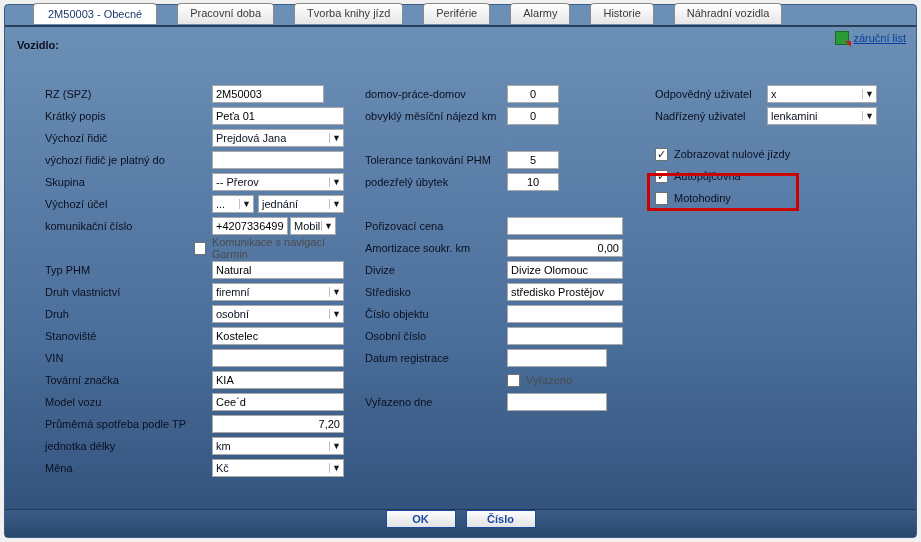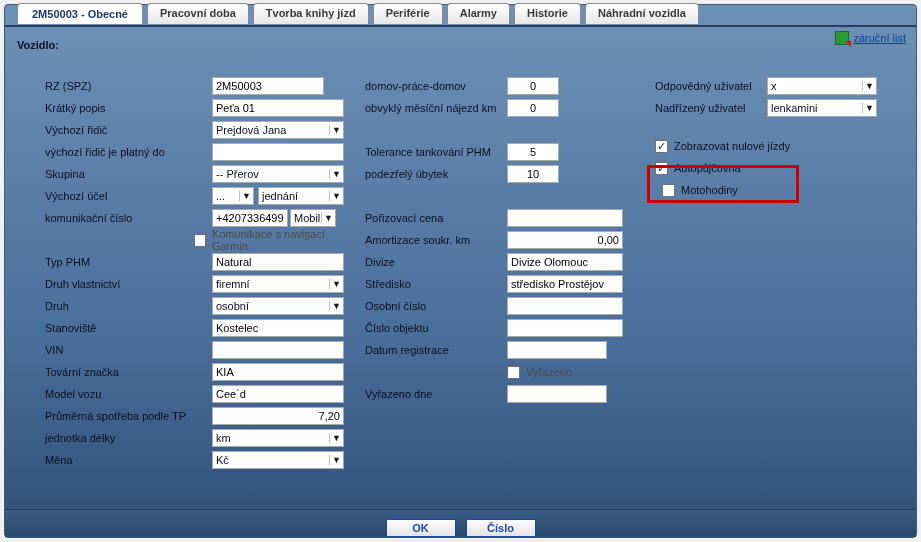--- a/index.html
+++ b/index.html
@@ -26,23 +26,24 @@
     display: flex;
     gap: 4px;
   }
   .tab {
     background: linear-gradient(to bottom, #ffffff, #e6e6e6);
     border: 1px solid #8a8a8a;
     border-bottom: none;
     border-radius: 4px 4px 0 0;
     padding: 3px 12px 3px 12px;
     font-size: 11px;
-    font-weight: bold;
+    font-weight: normal;
     color: #3a3a3a;
     cursor: pointer;
+    margin-left: 16px;
   }
   .tab.active {
     background: #ffffff;
     color: #1a3a6a;
     padding: 4px 14px;
     position: relative;
     z-index: 2;
   }
   .content {
     position: absolute;
@@ -71,21 +72,21 @@
     content:"";
     position:absolute;
     right:-3px; bottom:-3px;
     width:0;height:0;
     border-left:6px solid transparent;
     border-top:6px solid #c02020;
   }
   .section-title {
     font-weight: bold;
     color: #0a1020;
-    margin: 8px 0 4px 0;
+    margin: 8px 0 12px 0;
   }
   .cols { position: relative; }
   .col { position: absolute; top: 20px; }
   .col1 { left: 20px; width: 310px; }
   .col2 { left: 340px; width: 270px; }
   .col3 { left: 630px; width: 270px; }
   .row {
     display: flex;
     align-items: center;
     height: 22px;
@@ -140,21 +141,21 @@
     border:3px solid #cc0000;
     pointer-events:none;
   }
   .footer {
     position:absolute;
     left:0; right:0; bottom:0;
     height:28px;
     background: linear-gradient(to bottom,#3b5c86,#28486e);
     border-top:1px solid #1f3a56;
     display:flex;
-    align-items:flex-end;
+    align-items:flex-start;
     justify-content:center;
     gap:10px;
   }
   .btn {
     min-width:70px;
     height:18px;
     background: linear-gradient(to bottom,#fdfdfd,#e3e3e3);
     border:1px solid #1b4aa0;
     font-size:11px;
     font-weight:bold;
@@ -331,25 +332,25 @@
         </div>
         <div class="row">
           <div class="label">Divize</div>
           <input type="text" style="width: 116px;" value="Divize Olomouc">
         </div>
         <div class="row">
           <div class="label">Středisko</div>
           <input type="text" style="width: 116px;" value="středisko Prostějov">
         </div>
         <div class="row">
+          <div class="label">Číslo objektu</div>
+          <input type="text" style="width: 116px;" value="">
+        </div>
+        <div class="row">
           <div class="label">Osobní číslo</div>
-          <input type="text" style="width: 116px;" value="">
-        </div>
-        <div class="row">
-          <div class="label">Číslo objektu</div>
           <input type="text" style="width: 116px;" value="">
         </div>
         <div class="row">
           <div class="label">Datum registrace</div>
           <input type="text" style="width: 100px;" value="">
         </div>
         <div class="row">
           <div class="label"></div>
           <label class="checkbox">
             <span class="cb"></span>
@@ -384,21 +385,21 @@
             <span>Zobrazovat nulové jízdy</span>
           </label>
         </div>
         <div class="row">
           <label class="checkbox" style="margin-left:8px">
             <span class="cb">✓</span>
             <span>Autopůjčovna</span>
           </label>
         </div>
         <div class="row">
-          <label class="checkbox" style="margin-left:15px">
+          <label class="checkbox" style="margin-left:8px">
             <span class="cb"></span>
             <span>Motohodiny</span>
           </label>
         </div>
 
         <div class="redbox" style="left:0px; top:90px; width:152px; height:38px;"></div>
       </div>
 
     </div>
 

